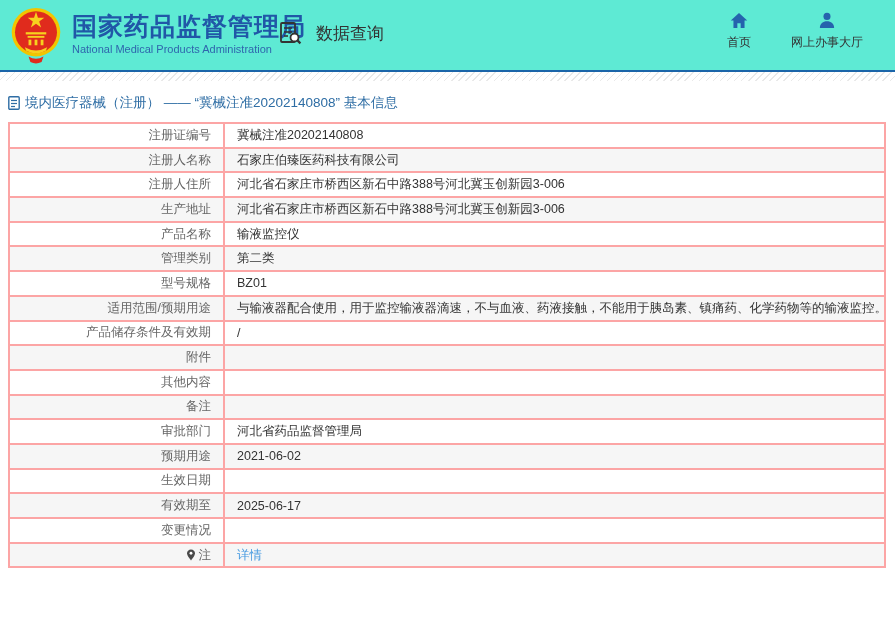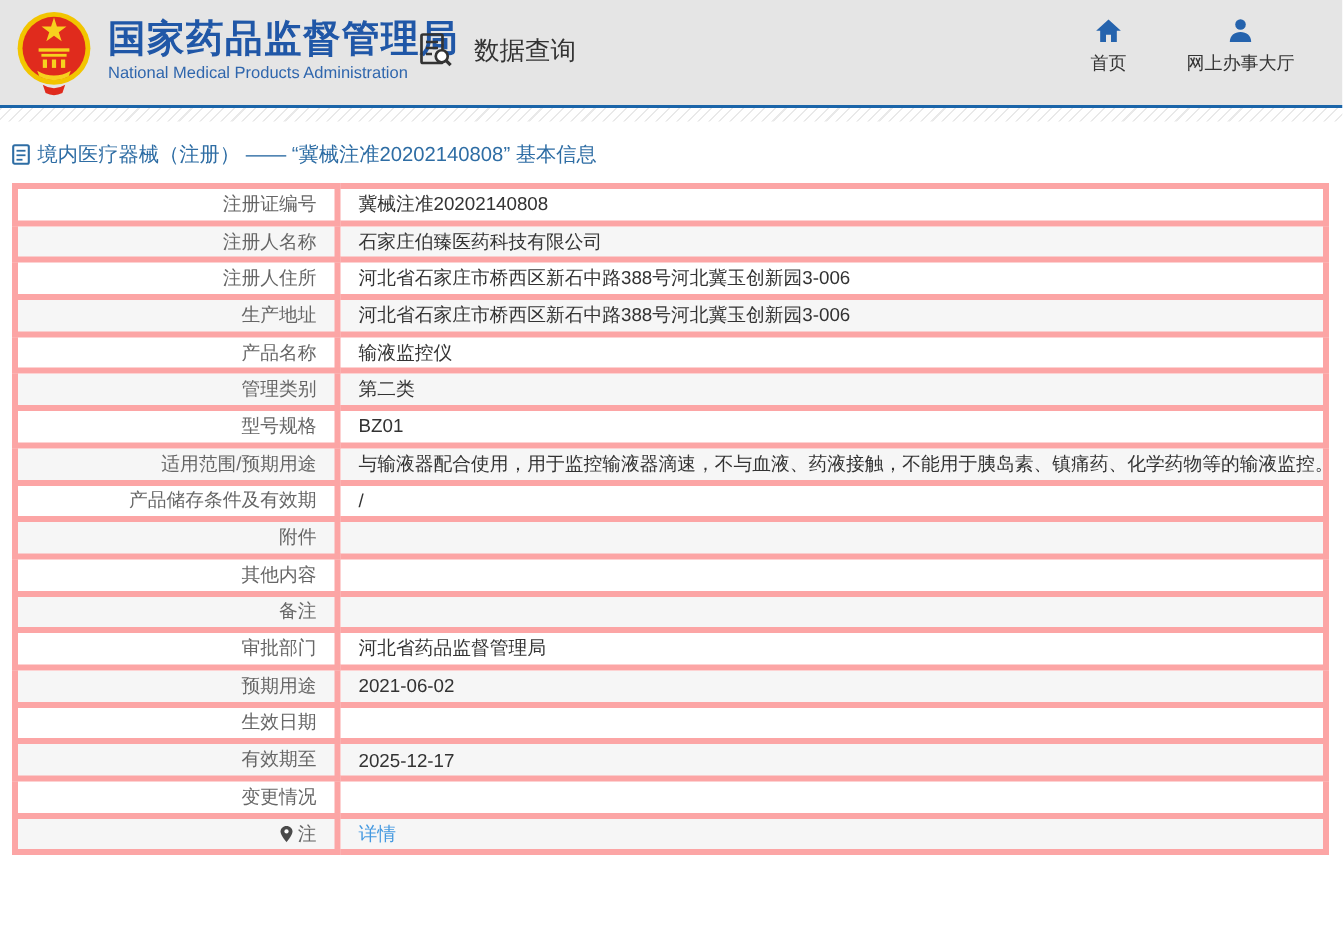--- a/index.html
+++ b/index.html
@@ -3,21 +3,21 @@
 <meta charset="utf-8">
 <style>
   * { margin: 0; padding: 0; box-sizing: border-box; }
   html, body {
     width: 895px; height: 628px;
     background: #ffffff;
     font-family: "Liberation Sans", "DejaVu Sans", sans-serif;
     overflow: hidden;
   }
   
-  .site-header { position: relative; height: 70px; background: #e5e5e5; }
+  .site-header { position: relative; height: 70px; background: #5eead4; }
   .emblem { position: absolute; left: 8px; top: 6px; width: 56px; height: 58px; }
   .org-names { position: absolute; left: 72px; top: 11px; }
   .org-cn {
     font-size: 25px; font-weight: bold; color: #2057a7; letter-spacing: 1px;
     line-height: 1.2;
   }
   .org-en { font-size: 11px; color: #2f66ad; margin-top: 2px; }
   .section-query {
     position: absolute; left: 278px; top: 21px;
     display: flex; align-items: center; gap: 14px;
@@ -43,21 +43,21 @@
   .breadcrumb {
     margin: 13px 0 10px 0;
     display: flex; align-items: center; gap: 5px;
     font-size: 13.5px; color: #2e6da4;
   }
   .info-table {
     width: 878px; border-collapse: collapse; table-layout: fixed;
     font-size: 12.5px;
   }
   .info-table td {
-    border: 4px solid #fca5a5;
+    border: 2px solid #fca5a5;
     height: 24.7px;
     padding: 0 12px;
     vertical-align: middle;
     overflow: hidden; white-space: nowrap; margin-top: 32px;
   }
   .info-table tr:nth-child(even) { background: #f6f6f6; }
   .label-cell { width: 215px; text-align: right; color: #666; }
   .value-cell { color: #333; }
   .value-cell a { color: #4499e0; text-decoration: none; cursor: pointer; }
   .pin-ic { vertical-align: -2px; margin-right: 3px; }
@@ -184,21 +184,21 @@
         <tr>
           <td class="label-cell">预期用途</td>
           <td class="value-cell">2021-06-02</td>
         </tr>
         <tr>
           <td class="label-cell">生效日期</td>
           <td class="value-cell"></td>
         </tr>
         <tr>
           <td class="label-cell">有效期至</td>
-          <td class="value-cell">2025-12-17</td>
+          <td class="value-cell">2025-06-17</td>
         </tr>
         <tr>
           <td class="label-cell">变更情况</td>
           <td class="value-cell"></td>
         </tr>
         <tr>
           <td class="label-cell"><svg class="pin-ic" width="10" height="12" viewBox="0 0 12 14">
               <path d="M6 0.5 C3.2 0.5 1.2 2.6 1.2 5 C1.2 8.2 6 13.5 6 13.5 C6 13.5 10.8 8.2 10.8 5 C10.8 2.6 8.8 0.5 6 0.5 Z" fill="#4a4a4a"></path>
               <circle cx="6" cy="4.9" r="1.7" fill="#fff"></circle>
             </svg>注</td>

